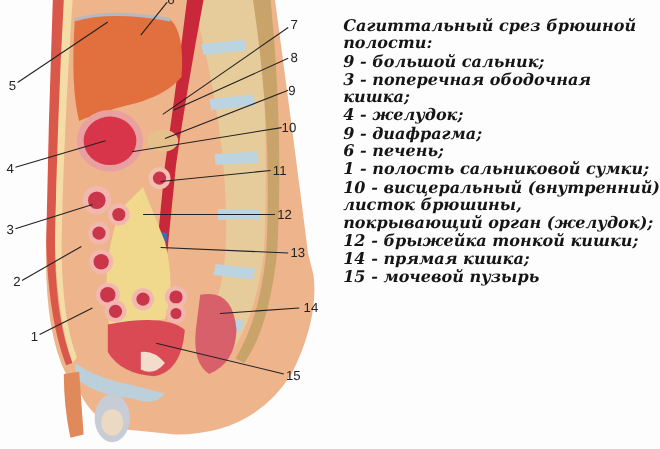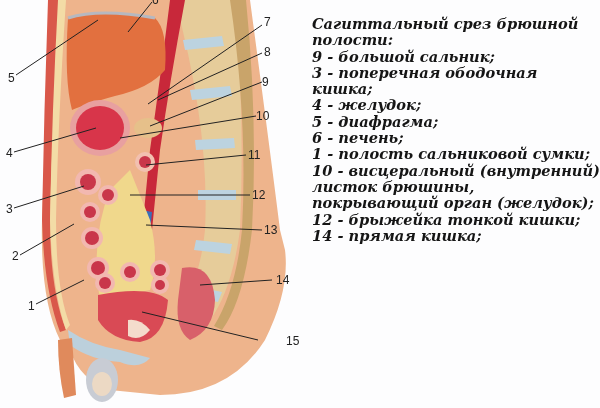--- a/index.html
+++ b/index.html
@@ -104,26 +104,27 @@
 <span class="lbl" style="left:262px;top:76px;">9</span>
 <span class="lbl" style="left:256px;top:110px;">10</span>
 <span class="lbl" style="left:6px;top:147px;">4</span>
 <span class="lbl" style="left:248px;top:149px;">11</span>
 <span class="lbl" style="left:6px;top:203px;">3</span>
 <span class="lbl" style="left:252px;top:189px;">12</span>
 <span class="lbl" style="left:12px;top:250px;">2</span>
 <span class="lbl" style="left:264px;top:224px;">13</span>
 <span class="lbl" style="left:28px;top:300px;">1</span>
 <span class="lbl" style="left:276px;top:274px;">14</span>
-<span class="lbl" style="left:260px;top:335px;margin-left:26px;">15</span>
+<span class="lbl" style="left:260px;top:335px;">15</span>
 
 <div id="legend">
   <span class="title">Сагиттальный срез брюшной полости:</span>
   <span class="item">9 - большой сальник;</span>
   <span class="item">3 - поперечная ободочная кишка;</span>
   <span class="item">4 - желудок;</span>
-  <span class="item">5 - диафрагма;</span>
+  <span class="item">9 - диафрагма;</span>
   <span class="item">6 - печень;</span>
   <span class="item">1 - полость сальниковой сумки;</span>
   <span class="item">10 - висцеральный (внутренний) листок брюшины, покрывающий орган (желудок);</span>
   <span class="item">12 - брыжейка тонкой кишки;</span>
   <span class="item">14 - прямая кишка;</span>
+  <span class="item">15 - мочевой пузырь</span>
 </div>
 
 </body></html>

